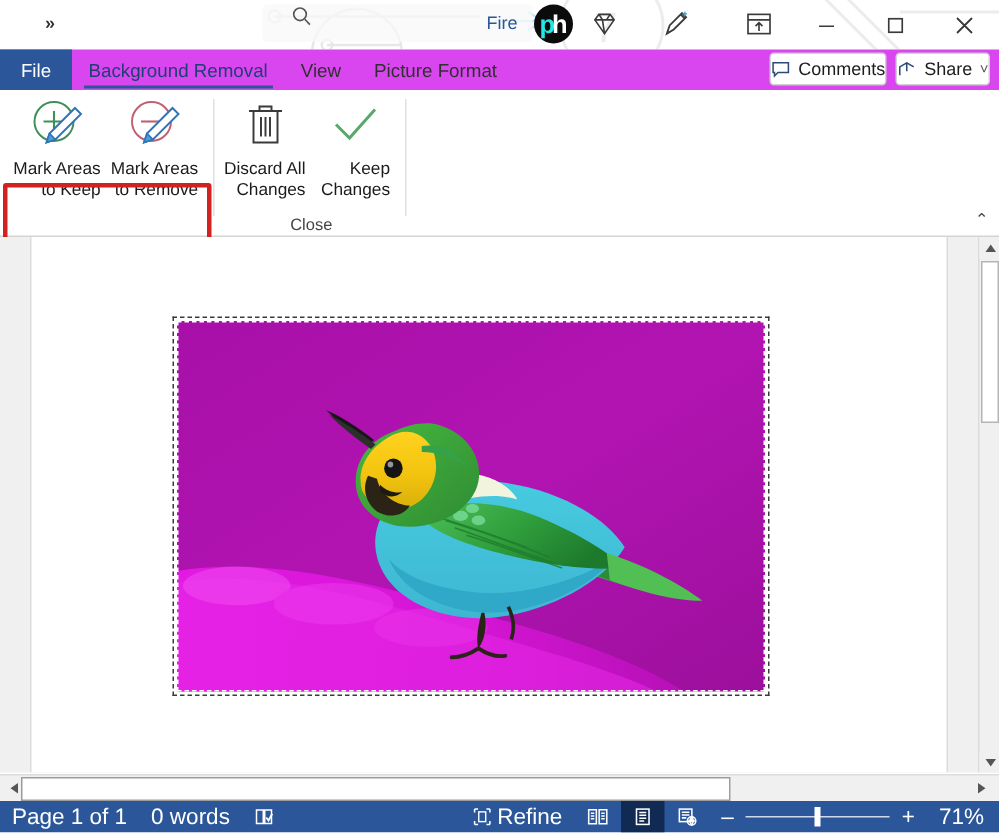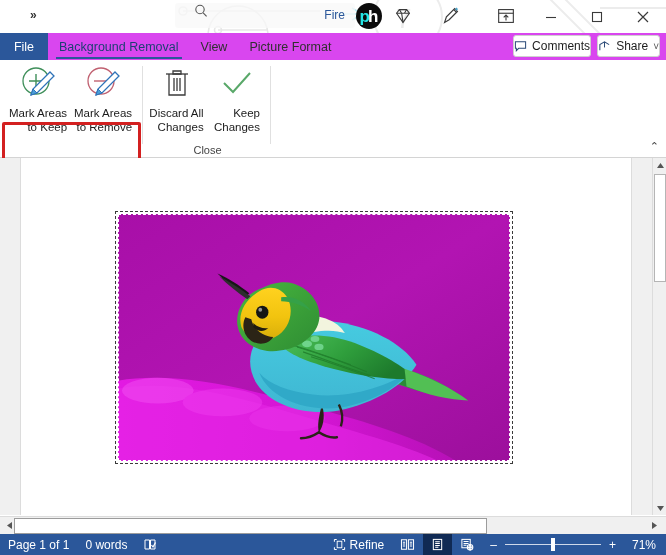--- a/index.html
+++ b/index.html
@@ -164,21 +164,21 @@
   .hs-left { left: 2px; } .hs-right { right: 4px; }
   .hs-thumb {
     position: absolute; left: 14px; top: 1px; width: 473px; height: 16px;
     background: #ffffff; border: 1px solid #9c9c9c;
   }
 
   
   .statusbar {
     position: absolute; left: 0; bottom: 0; width: 666px; height: 21px;
     background: #2b579a; color: #ffffff;
-    display: flex; align-items: center; font-size: 12px;
+    display: flex; align-items: center; font-size: 15px;
   }
   .sb-item { display: flex; align-items: center; gap: 4px; padding: 0 8px; height: 21px; }
   .sb-active { background: #102a54; }
   .zoom-slider {
     position: relative; width: 96px; height: 21px; display: flex; align-items: center;
   }
   .zs-track { position:absolute; left:0; right:0; top:10px; height:1px; background:#cfd9ea; }
   .zs-thumb { position:absolute; left:46px; top:4px; width:4px; height:13px; background:#ffffff; }
 </style>
 </head>

